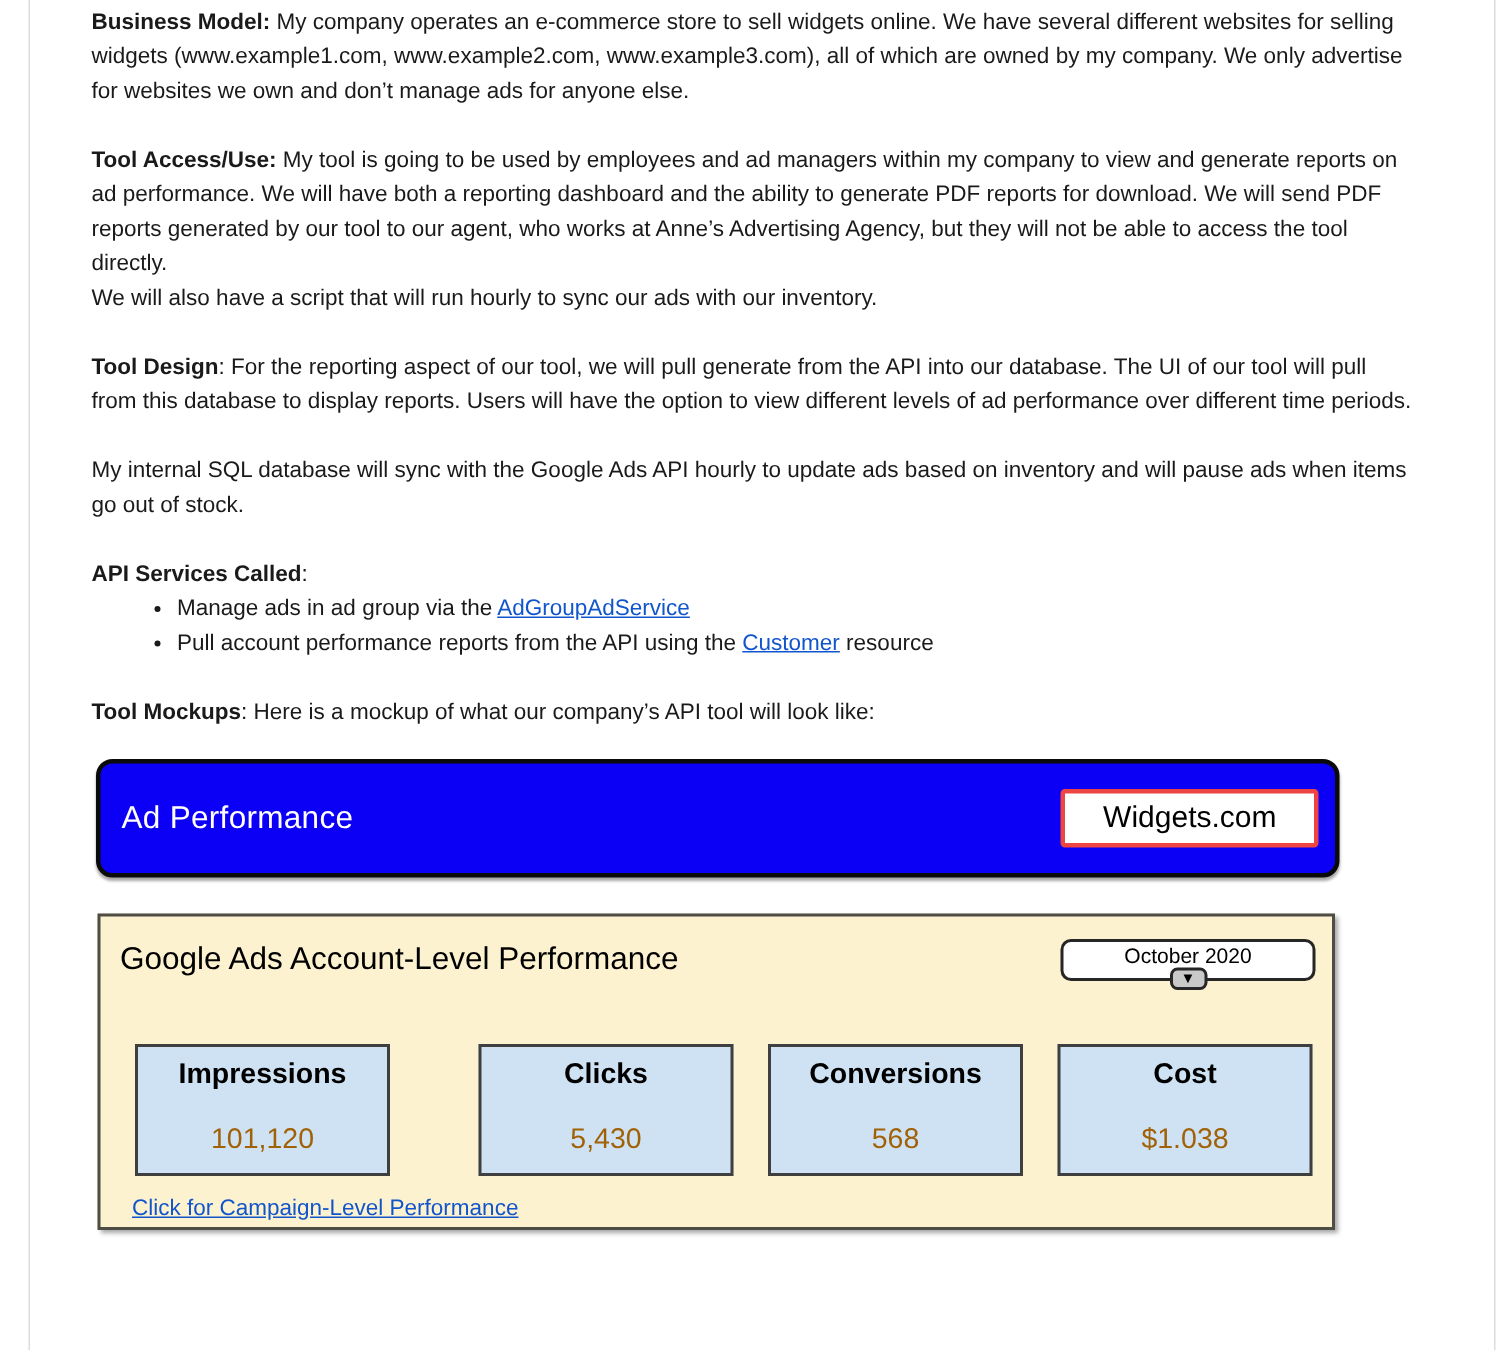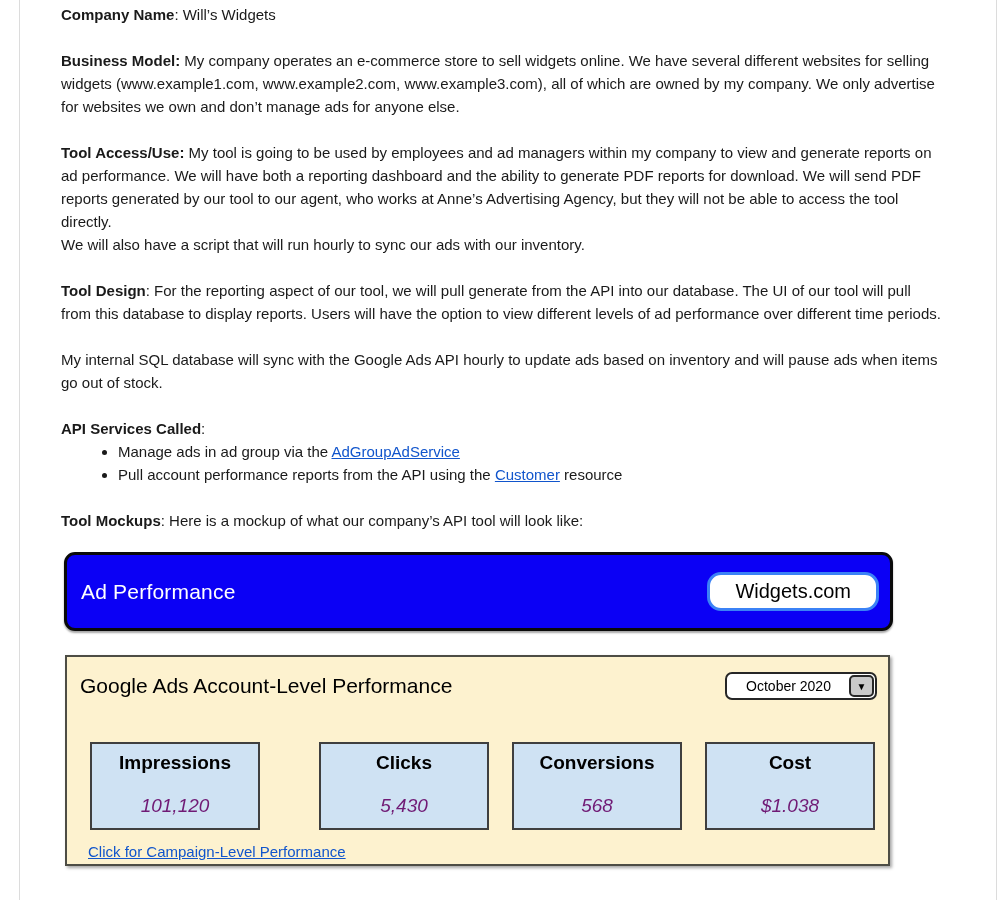--- a/index.html
+++ b/index.html
@@ -51,46 +51,47 @@
   .mock-header-title {
     color: #ffffff;
     font-size: 21px;
     letter-spacing: 0.2px;
   }
   .site-btn {
     font-family: "Liberation Sans", sans-serif;
     font-size: 20px;
     color: #000000;
     background: #ffffff;
-    border: 3px solid #3b82f6;
-    border-radius: 14px;
+    border: 3px solid #ef4444;
+    border-radius: 3px;
     padding: 5px 25px;
     cursor: pointer;
   }
 
   
   .panel {
     margin: 24px 0 0 4px;
     width: 825px; height: 211px;
     border: 2px solid #4d4d45;
     box-shadow: 2px 2px 3px rgba(0,0,0,0.35);
   }
   .panel-top {
     display: flex; align-items: center; justify-content: space-between;
     padding: 15px 11px 0 13px;
   }
   .panel-title { font-size: 21px; color: #000; }
   .dropdown {
-    width: 152px; height: 28px;
+    width: 170px; height: 28px;
     background: #ffffff;
     border: 2px solid #262626;
     border-radius: 7px;
     display: flex; align-items: center;
     cursor: pointer;
     padding: 1px;
+    flex-direction: column;
   }
   .dd-value {
     flex: 1;
     text-align: center;
     font-size: 14px;
     color: #000;
   }
   .dd-btn {
     width: 25px; height: 22px;
     background: #c9c9c9;
@@ -106,35 +107,34 @@
     padding: 0 13px 0 23px;
   }
   .card {
     width: 170px; height: 88px;
     border: 2px solid #3f3f3f;
     display: flex; flex-direction: column; justify-content: space-between;
     text-align: center;
     padding: 8px 2px 11px 2px;
   }
   .card-label { font-weight: bold; font-size: 19px; color: #000; }
-  .card-value { font-size: 19px; color: #701a75; font-style: italic; }
+  .card-value { font-size: 19px; color: #a16207; }
 
   .camp-link {
     display: inline-block;
     margin: 13px 0 0 21px;
     font-size: 15px;
   }
 </style>
 </head>
 <body>
 
 <div class="page">
   <div class="content">
 
-    <p class="doc-par"><b>Company Name</b><span>: Will’s Widgets</span></p>
 
     <p class="doc-par"><b>Business Model:</b><span> My company operates an e-commerce store to sell widgets online. We have several different websites for selling widgets (www.example1.com, www.example2.com, www.example3.com), all of which are owned by my company. We only advertise for websites we own and don’t manage ads for anyone else.</span></p>
 
     <p class="doc-par"><b>Tool Access/Use:</b><span> My tool is going to be used by employees and ad managers within my company to view and generate reports on ad performance. We will have both a reporting dashboard and the ability to generate PDF reports for download. We will send PDF reports generated by our tool to our agent, who works at Anne’s Advertising Agency, but they will not be able to access the tool directly.</span><br><span>We will also have a script that will run hourly to sync our ads with our inventory.</span></p>
 
     <p class="doc-par"><b>Tool Design</b><span>: For the reporting aspect of our tool, we will pull generate from the API into our database. The UI of our tool will pull from this database to display reports. Users will have the option to view different levels of ad performance over different time periods.</span></p>
 
     <p class="doc-par"><span>My internal SQL database will sync with the Google Ads API hourly to update ads based on inventory and will pause ads when items go out of stock.</span></p>
 
     <p class="doc-par no-gap"><b>API Services Called</b><span>:</span></p>

